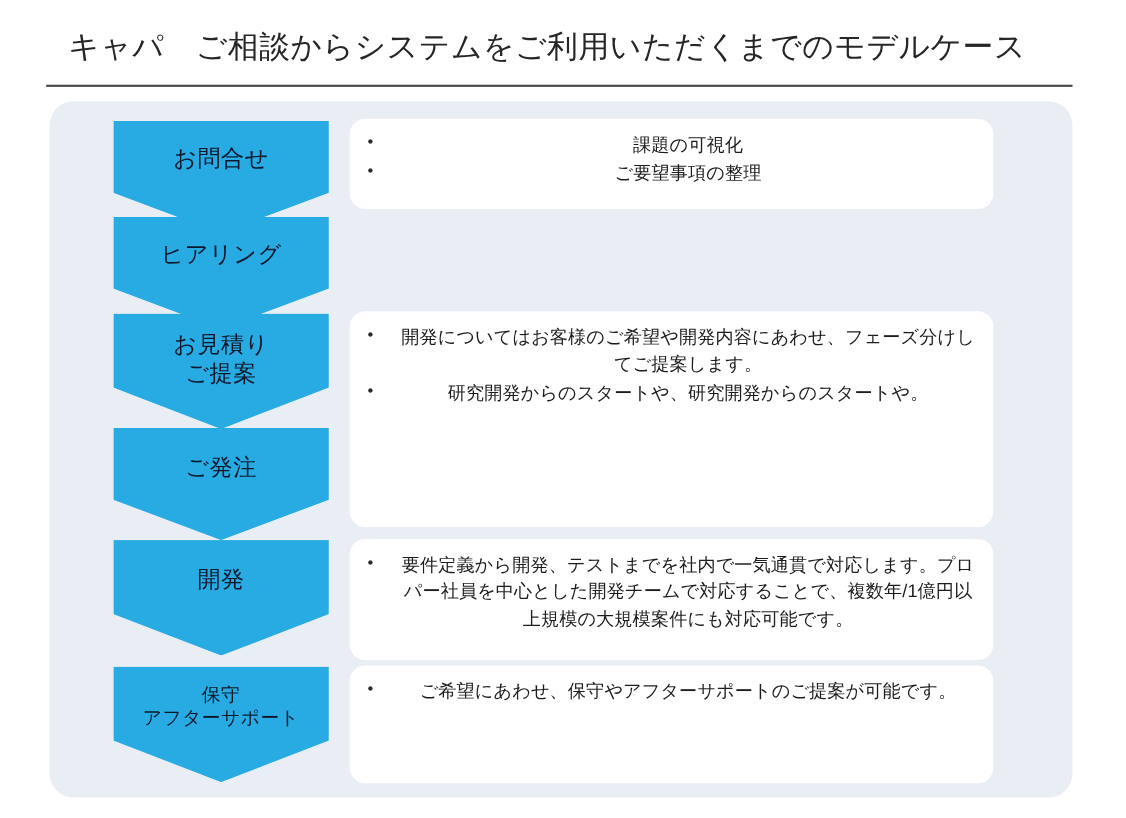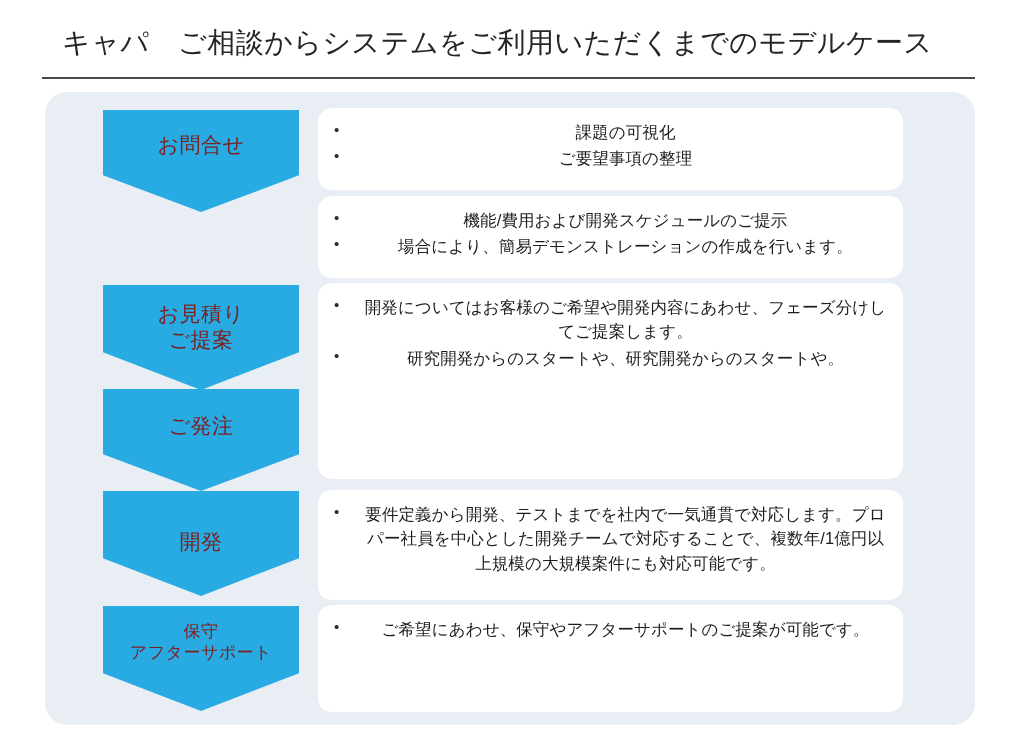--- a/index.html
+++ b/index.html
@@ -64,21 +64,21 @@
     -webkit-clip-path: polygon(0 0, 100% 0, 100% 64%, 50% 100%, 0 64%);
     clip-path: polygon(0 0, 100% 0, 100% 64%, 50% 100%, 0 64%);
     color: #ffffff;
     text-align: center;
     box-sizing: border-box;
   }
   .chevron-label {
     display: block;
     font-size: 21px;
     line-height: 1.22;
-    color: #7f1d1d;
+    color: #0f172a;
     white-space: pre-line;
     letter-spacing: 0.5px;
   }
   .chevron-label.small {
     font-size: 17px;
   }
 
   .card {
     position: absolute;
     left: 318px;
@@ -127,43 +127,40 @@
   <div class="chevron" style="top:110px;height:102px;padding-top:22px;">
     <span class="chevron-label">お問合せ</span>
   </div>
   <div class="card" style="top:108px;height:82px;">
     <ul class="bullets">
       <li>課題の可視化</li>
       <li>ご要望事項の整理</li>
     </ul>
   </div>
 
-  <div class="card" style="top:196px;height:82px;">
-    <ul class="bullets">
-      <li>機能/費用および開発スケジュールのご提示</li>
-      <li>場合により、簡易デモンストレーションの作成を行います。</li>
-    </ul>
+  <div class="chevron" style="top:197px;height:102px;padding-top:22px;">
+    <span class="chevron-label">ヒアリング</span>
   </div>
 
   <div class="chevron" style="top:285px;height:105px;padding-top:16px;">
     <span class="chevron-label">お見積り
 ご提案</span>
   </div>
   <div class="card" style="top:283px;height:196px;">
     <ul class="bullets">
       <li>開発についてはお客様のご希望や開発内容にあわせ、フェーズ分けしてご提案します。</li>
       <li>研究開発からのスタートや、研究開発からのスタートや。</li>
     </ul>
   </div>
 
   <div class="chevron" style="top:389px;height:102px;padding-top:24px;">
     <span class="chevron-label">ご発注</span>
   </div>
 
-  <div class="chevron" style="top:491px;height:105px;padding-top:40px;font-family:Liberation Mono, monospace;">
+  <div class="chevron" style="top:491px;height:105px;padding-top:24px;">
     <span class="chevron-label">開発</span>
   </div>
   <div class="card" style="top:490px;height:110px;">
     <ul class="bullets">
       <li>要件定義から開発、テストまでを社内で一気通貫で対応します。プロパー社員を中心とした開発チームで対応することで、複数年/1億円以上規模の大規模案件にも対応可能です。</li>
     </ul>
   </div>
 
   <div class="chevron" style="top:606px;height:105px;padding-top:16px;">
     <span class="chevron-label small">保守

